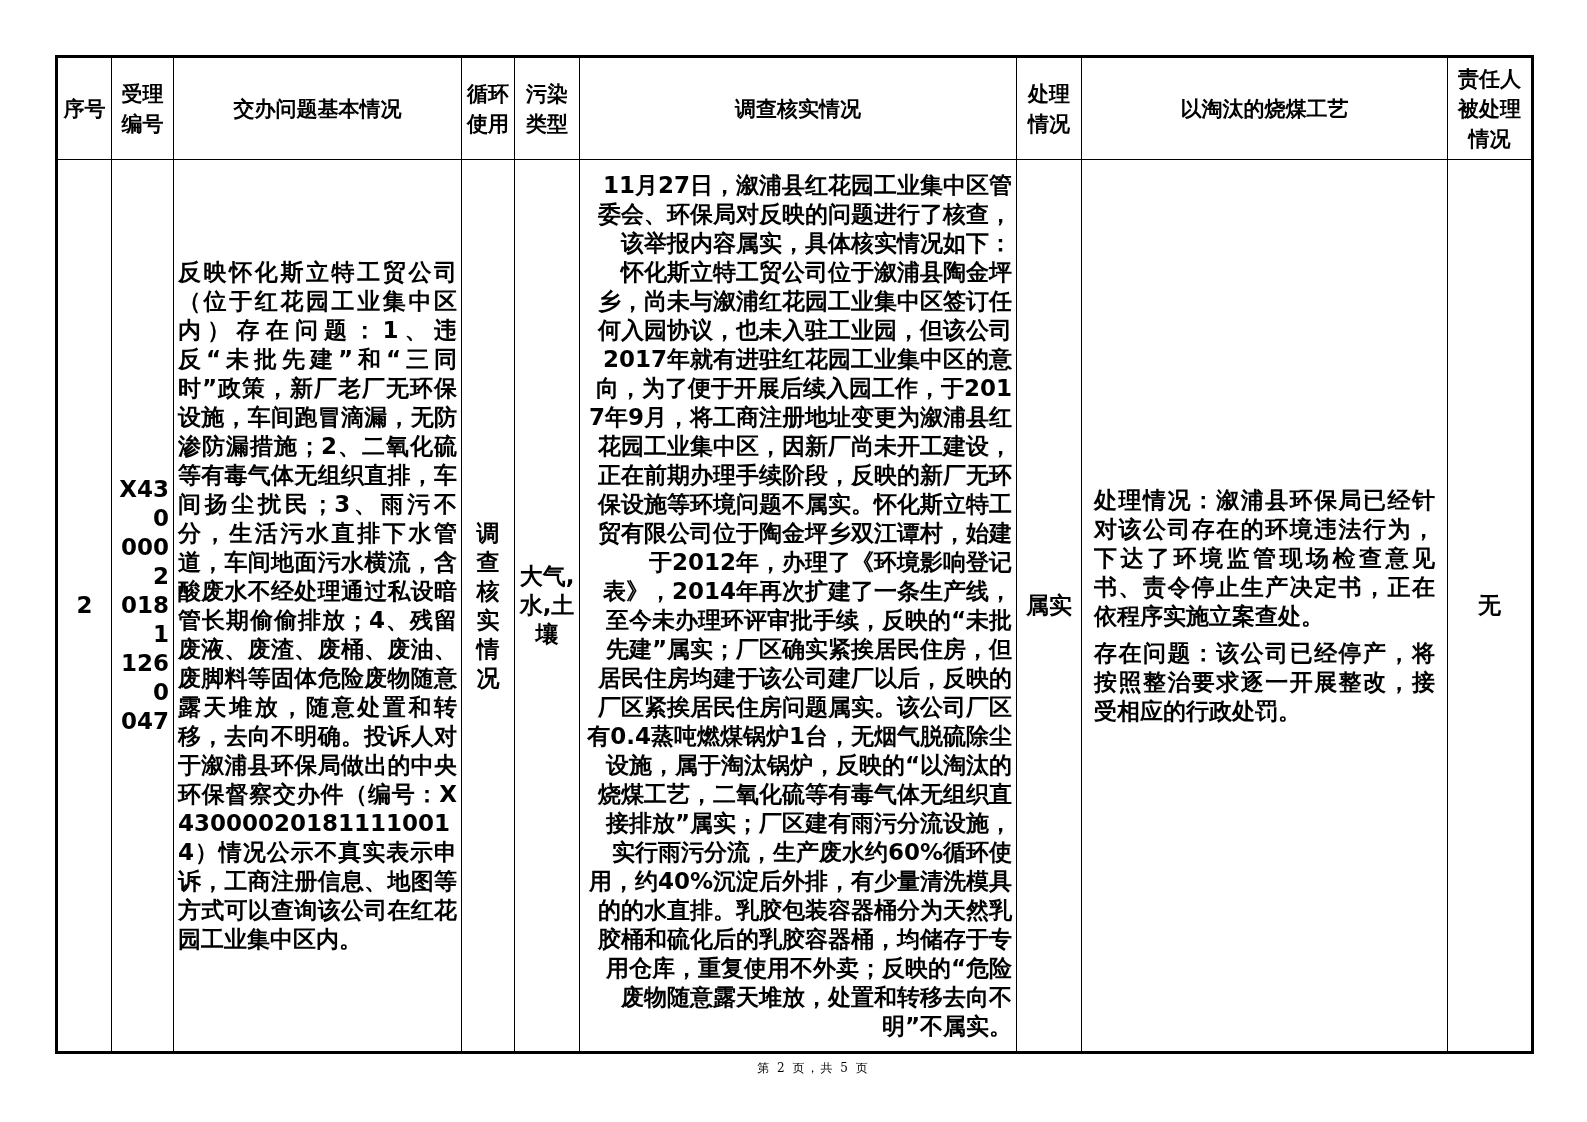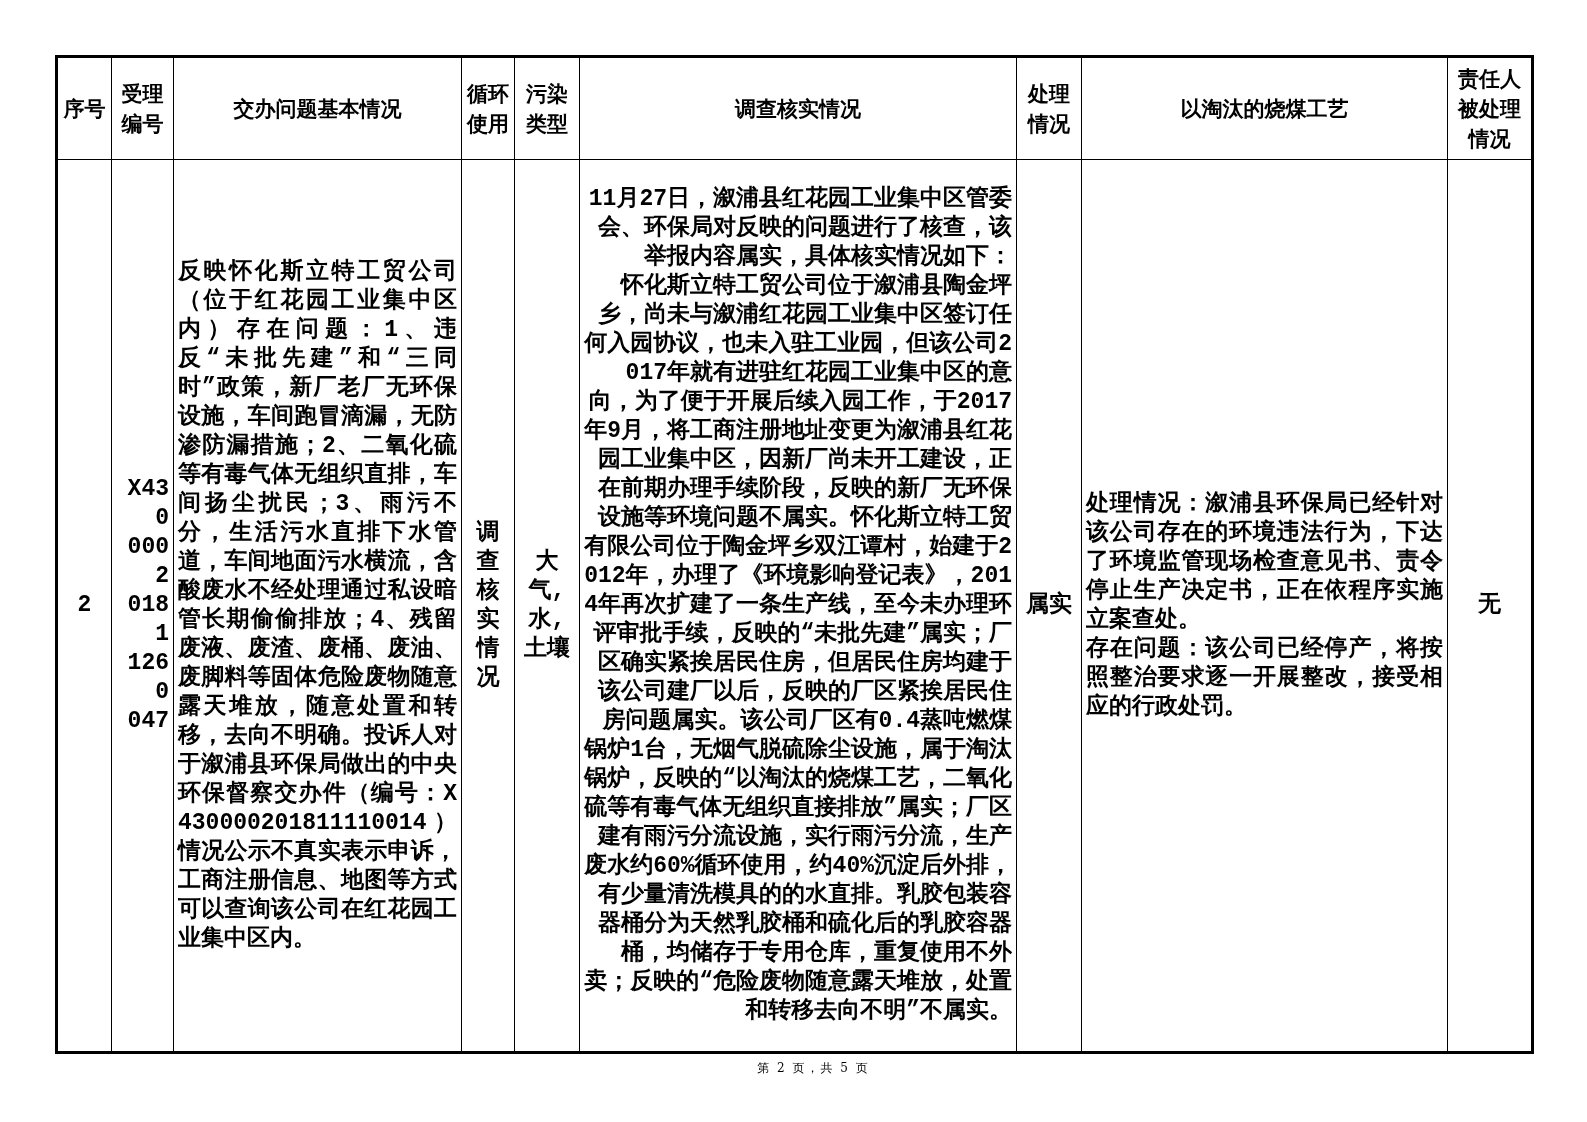--- a/index.html
+++ b/index.html
@@ -38,26 +38,25 @@
     text-align: center;
     word-break: break-all;
   }
   tr.header-row { height: 103px; }
   tr.data-row { height: 893px; }
   table.report td {
     font-size: 23px;
     font-weight: bold;
     line-height: 29px;
     word-break: break-all;
-    font-family: Liberation Mono, monospace;
   }
   .cell-center { text-align: center; }
   .cell-justify { text-align: justify; }
   .pre { white-space: pre-line; text-align: right; }
-  .hp { margin: 0; text-align: justify; }
+  .hp { margin: 8px; text-align: justify; }
   .hp b { font-weight: bold; }
   .footer {
     position: absolute;
     top: 1060px;
     left: 0;
     width: 1587px;
     text-align: center;
     font-family: "DejaVu Serif", serif;
     font-size: 12px;
     font-weight: normal;

